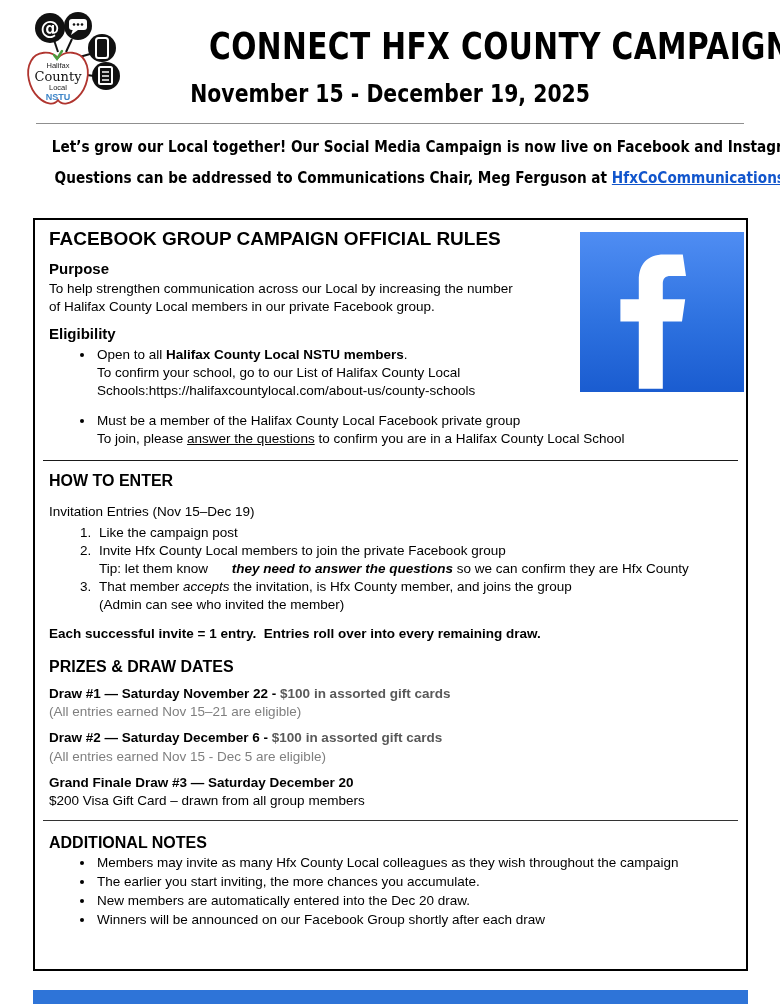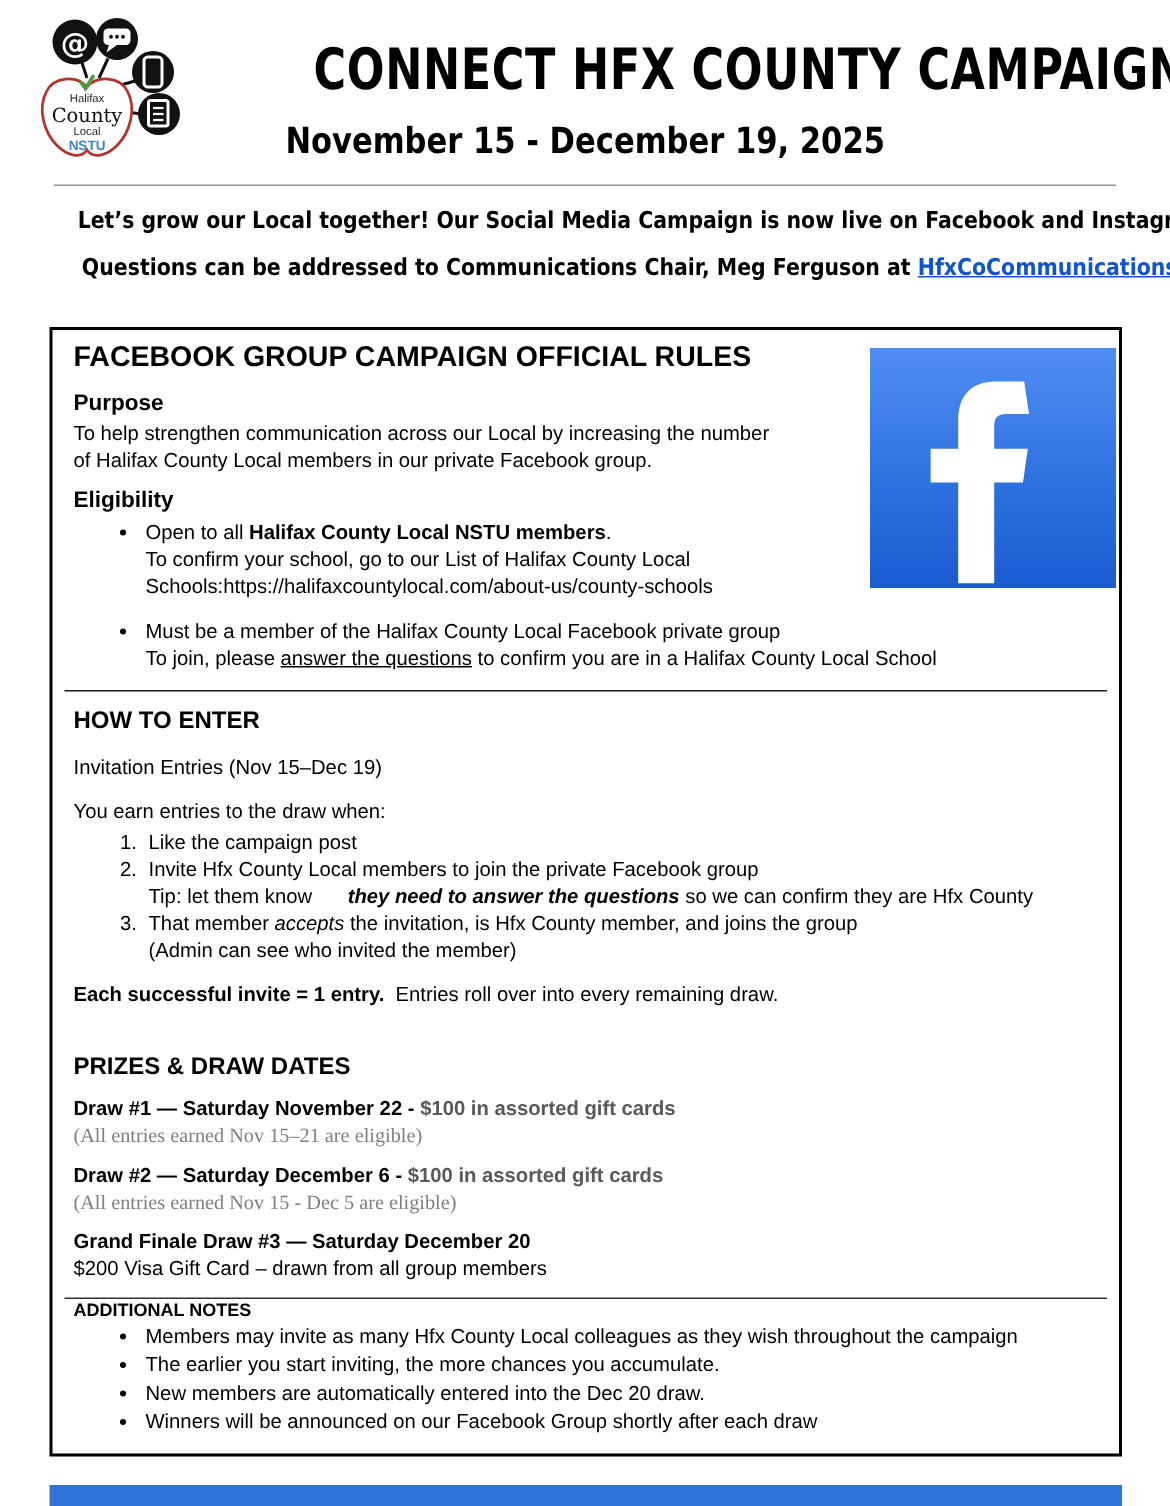--- a/index.html
+++ b/index.html
@@ -40,25 +40,25 @@
   .bullets { list-style:disc; margin-top:3px; padding-left:46px; }
   .bullets li { padding-left:2px; }
   .bullets li + li { margin-top:12px; }
   .divider { border:0; border-top:1.5px solid #1a1a1a; margin:12px -6px 0 -6px; }
   .divider2 { border:0; border-top:1px solid #333; margin:10px -6px 0 -6px; }
   .h-section { font-size:16px; font-weight:bold; margin-top:10px; line-height:1.2; }
   .h-invite { font-weight:normal; margin-top:12px; }
   .p-block { margin-top:11px; }
   .steps { list-style:decimal; margin-top:3px; padding-left:46px; }
   .steps li { padding-left:4px; }
-  .summary { margin-top:11px; }
-  .gray-note { color:#7f7f7f;font-family:Liberation Serif, serif; }
+  .summary { margin-top:11px;font-weight:bold; }
+  .gray-note { color:#7f7f7f; }
   .draw { margin-top:8px; font-weight:bold; }
   .draw .prize { color:#595959; }
-  .h-notes { font-size:12px; font-weight:bold; margin-top:0; line-height:1.2; }
+  .h-notes { font-size:16px; font-weight:bold; margin-top:12px; line-height:1.2; }
   .notes-ul { list-style:disc; margin-top:2px; padding-left:46px; line-height:1.4; }
   .notes-ul li { padding-left:2px; }
   .bi { font-weight:bold; font-style:italic;margin-left:20px; }
   .und { text-decoration:underline; color:#000; }
   
   .bottom-bar { position:absolute; left:33px; top:990px; width:715px; height:14px;
     background:#2e74d8; }
 </style>
 </head>
 <body>
@@ -149,37 +149,36 @@
       <li>
         <span>Must be a member of the Halifax County Local Facebook private group</span><br>
         <span>To join, please </span><a href="#" class="und">answer the questions</a><span> to confirm you are in a Halifax County Local School</span>
       </li>
     </ul>
 
     <hr class="divider">
 
     <h1 class="h-section">HOW TO ENTER</h1>
     <div class="h-invite">Invitation Entries (Nov 15–Dec 19)</div>
-    <p class="p-block">You earn entries to the draw when:</p>
 
     <ol class="steps">
       <li><span>Like the campaign post</span></li>
       <li>
         <span>Invite Hfx County Local members to join the private Facebook group</span><br>
         <span>Tip: let them know </span><span class="bi">they need to answer the questions</span><span> so we can confirm they are Hfx County</span>
       </li>
       <li>
         <span>That member </span><i>accepts</i><span> the invitation, is Hfx County member, and joins the group</span><br>
         <span>(Admin can see who invited the member)</span>
       </li>
     </ol>
 
     <p class="summary"><b>Each successful invite = 1 entry.</b><span>&nbsp; Entries roll over into every remaining draw.</span></p>
 
-    <h1 class="h-section" style="margin-top:30px;">PRIZES &amp; DRAW DATES</h1>
+    <h1 class="h-section" style="margin-top:14px;">PRIZES &amp; DRAW DATES</h1>
 
     <div class="draw" style="margin-top:9px;"><span>Draw #1 — Saturday November 22 - </span><span class="prize"> $100 in assorted gift cards</span></div>
     <div class="gray-note">(All entries earned Nov 15–21 are eligible)</div>
 
     <div class="draw"><span>Draw #2 — Saturday December 6 - </span><span class="prize"> $100 in assorted gift cards</span></div>
     <div class="gray-note">(All entries earned Nov 15 - Dec 5 are eligible)</div>
 
     <div class="draw"><span>Grand Finale Draw #3 — Saturday December 20</span></div>
     <div>$200 Visa Gift Card – drawn from all group members</div>
 

